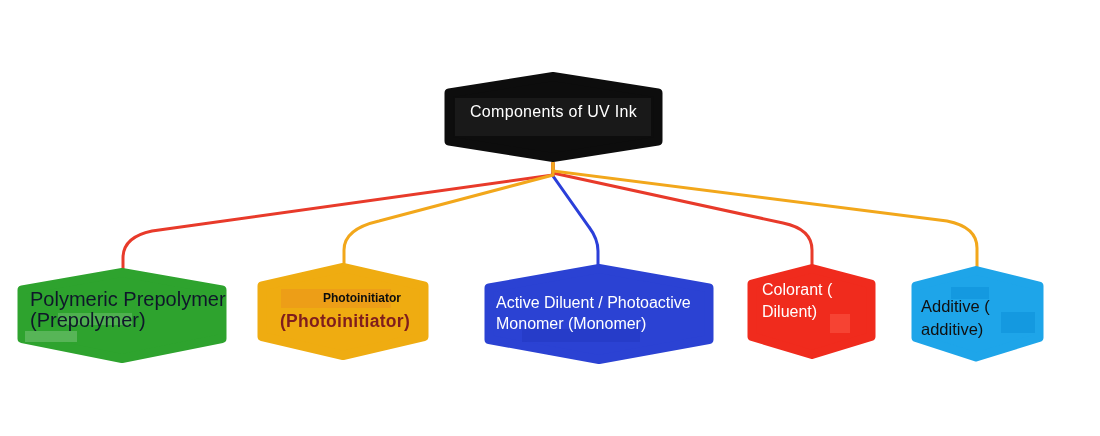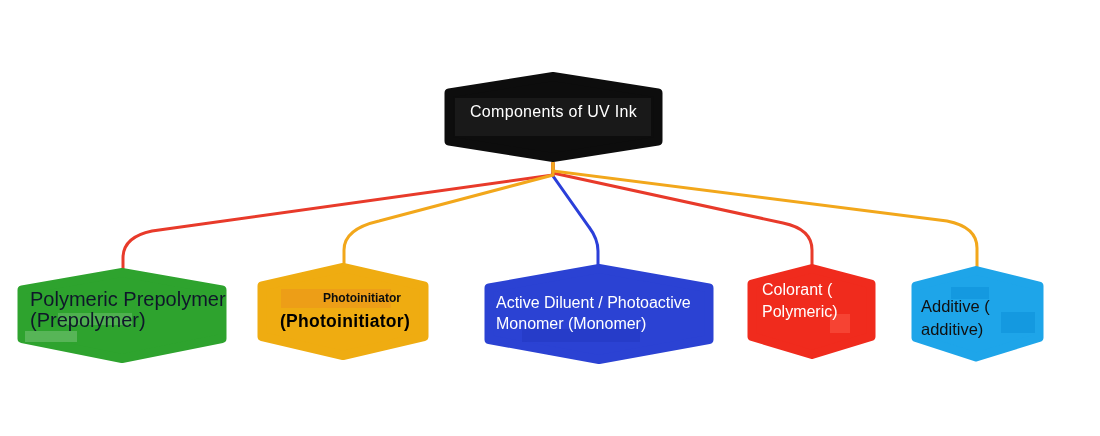--- a/index.html
+++ b/index.html
@@ -31,21 +31,21 @@
   .yellow-label-small{
     left:287px; top:291px;
     color:#0d0d0d;
     font-size:12px;
     font-weight:bold;
     padding-left:36px;
   }
   .yellow-label-big{
     left:262px; top:311px; width:166px;
     text-align:center;
-    color:#000000;
+    color:#7f1d1d;
     font-size:17.5px;
     font-weight:bold;
     letter-spacing:0.3px;
   }
   .blue-label{
     left:496px; top:292px;
     color:#ffffff;
     font-size:16px;
     line-height:21px;
   }
@@ -114,21 +114,21 @@
     <span>(Photoinitiator)</span>
   </div>
 
   <div class="label blue-label">
     <span>Active Diluent / Photoactive</span>
     <span>Monomer (Monomer)</span>
   </div>
 
   <div class="label red-label">
     <span>Colorant (</span>
-    <span>Polymeric)</span>
+    <span>Diluent)</span>
   </div>
 
   <div class="label cyan-label">
     <span>Additive (</span>
     <span>additive)</span>
   </div>
 
 </div>
 
 </body></html>

